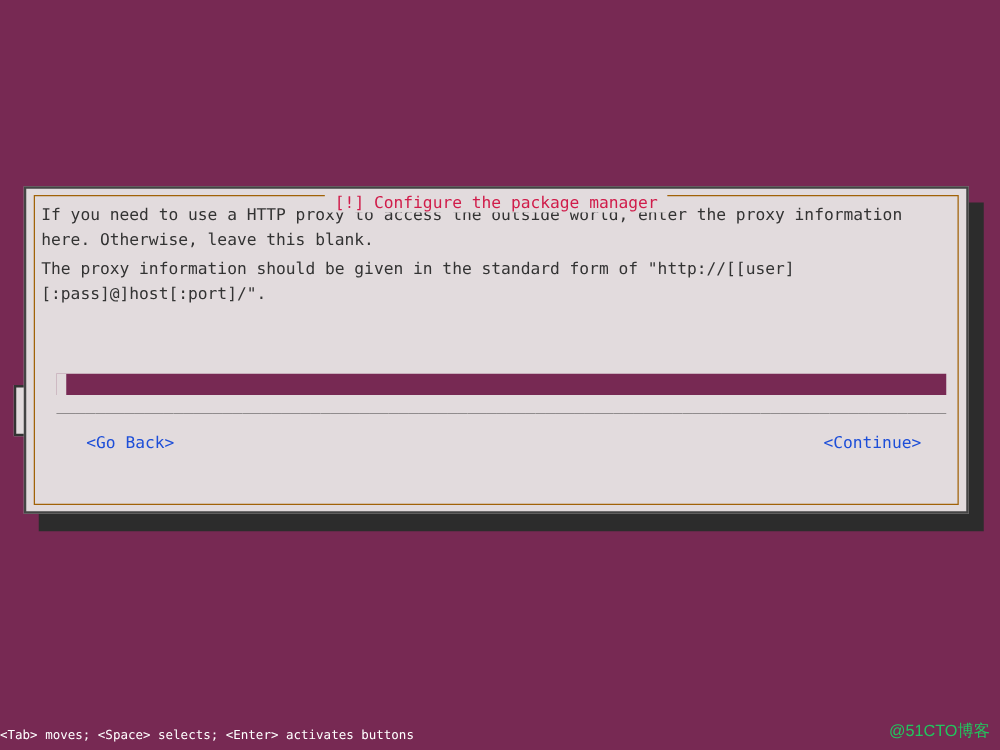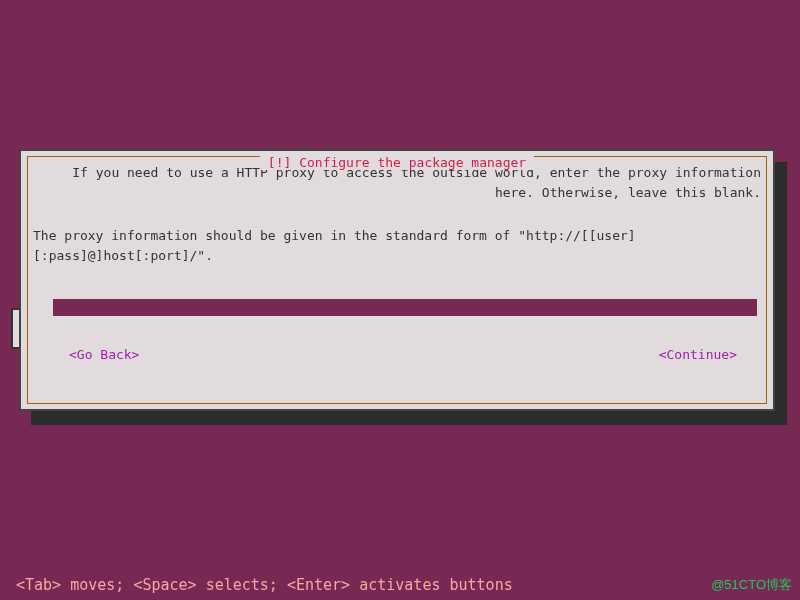--- a/index.html
+++ b/index.html
@@ -63,22 +63,21 @@
     }
     .dialog-content {
       position: absolute;
       top: 12px;
       left: 12px;
       right: 12px;
       color: #333;
       line-height: 1.5;
     }
     .instruction-1 {
-      margin-bottom: 24px;
-      text-align: right;
+      margin-bottom: 4px;
     }
     .instruction-2 {
       margin-bottom: 32px;
     }
     .prompt-label {
       margin-bottom: 4px;
     }
     .input-line {
       position: absolute;
       top: 148px;
@@ -107,31 +106,31 @@
       font-size: 13px;
       line-height: 1;
     }
     .button-row {
       position: absolute;
       top: 196px;
       left: 48px;
       right: 36px;
       display: flex;
       justify-content: space-between;
-      color: #a21caf;
+      color: #1d4ed8;
     }
     .go-back-btn, .continue-btn {
       cursor: pointer;
     }
     .footer-hint {
       position: absolute;
       bottom: 6px;
-      left: 16px;
-      color: #fca5a5;
-      font-size: 15px;
+      left: 0;
+      color: #ffffff;
+      font-size: 10px;
     }
     .watermark {
       position: absolute;
       bottom: 6px;
       right: 8px;
       color: #22c55e;
       font-size: 13px;
       font-family: sans-serif;
     }
   </style>

